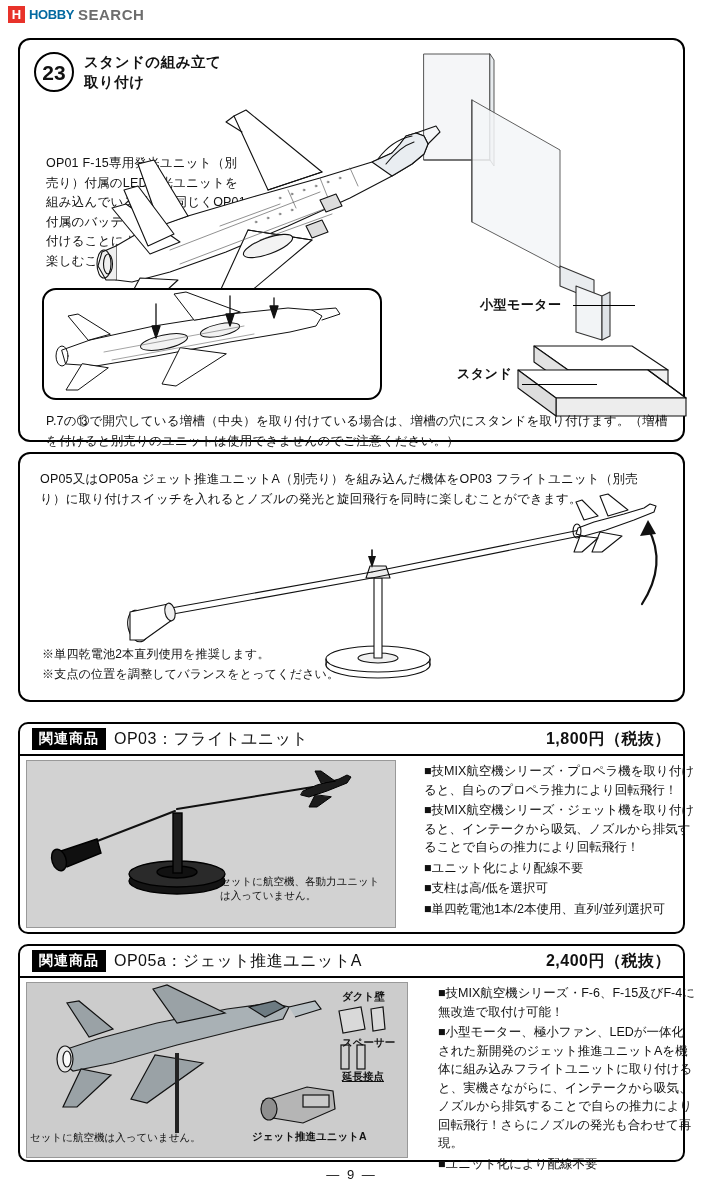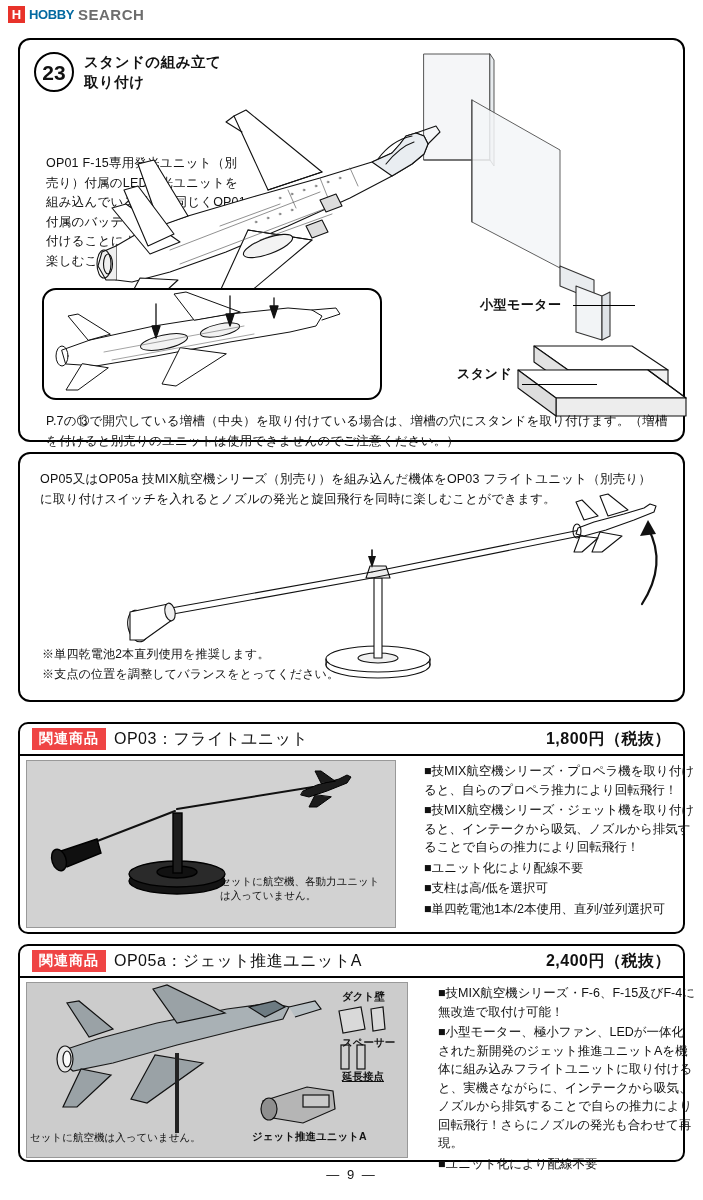--- a/index.html
+++ b/index.html
@@ -96,21 +96,21 @@
   #panel-op05a { left:18px; top:944px; width:667px; height:218px; }
 
   .rel-head {
     position:absolute; left:0; top:0; width:100%; height:32px;
     display:flex; align-items:center; justify-content:space-between;
     padding:0 12px;
     border-bottom:2px solid #000;
   }
   .rel-head-left { display:flex; align-items:center; gap:8px; }
   .rel-tag {
-    background:#ef4444; color:#fff; font-size:14px; font-weight:bold;
+    background:#000000; color:#fff; font-size:14px; font-weight:bold;
     padding:2px 7px; letter-spacing:1px;
   }
   .rel-name { font-size:16px; font-weight:normal; letter-spacing:0.5px; }
   .rel-price { font-size:16px; font-weight:bold; letter-spacing:0.5px; }
 
   .rel-body { position:absolute; left:0; top:32px; right:0; bottom:0; }
   .rel-photo {
     position:absolute; left:6px; top:4px;
     background:#cfcfcf; border:1px solid #999; overflow:hidden;
   }
@@ -286,21 +286,21 @@
             <path d="M68,70 L210,44"></path>
           </g>
         </g>
       </svg>
     </div>
 
     <div class="note-text" id="note-p7">P.7の⑬で開穴している増槽（中央）を取り付けている場合は、増槽の穴にスタンドを取り付けます。（増槽を付けると別売りのユニットは使用できませんのでご注意ください。）</div>
   </div>
 
   <div class="panel" id="panel-op05">
-    <div class="note-text" id="note-op05">OP05又はOP05a 技MIX航空機シリーズ（別売り）を組み込んだ機体をOP03 フライトユニット（別売り）に取り付けスイッチを入れるとノズルの発光と旋回飛行を同時に楽しむことができます。</div>
+    <div class="note-text" id="note-op05">OP05又はOP05a ジェット推進ユニットA（別売り）を組み込んだ機体をOP03 フライトユニット（別売り）に取り付けスイッチを入れるとノズルの発光と旋回飛行を同時に楽しむことができます。</div>
 
     <svg class="art" width="667" height="250" viewBox="0 0 667 250">
       <g fill="none" stroke="#111" stroke-width="1.1" stroke-linejoin="round" stroke-linecap="round">
 
         <ellipse cx="358" cy="211" rx="52" ry="13" fill="#fff"></ellipse>
         <ellipse cx="358" cy="205" rx="52" ry="13" fill="#fff"></ellipse>
         <line x1="306" y1="205" x2="306" y2="211"></line>
         <line x1="410" y1="205" x2="410" y2="211"></line>
         <ellipse cx="358" cy="204" rx="20" ry="5" fill="#f0f0f0"></ellipse>
 

